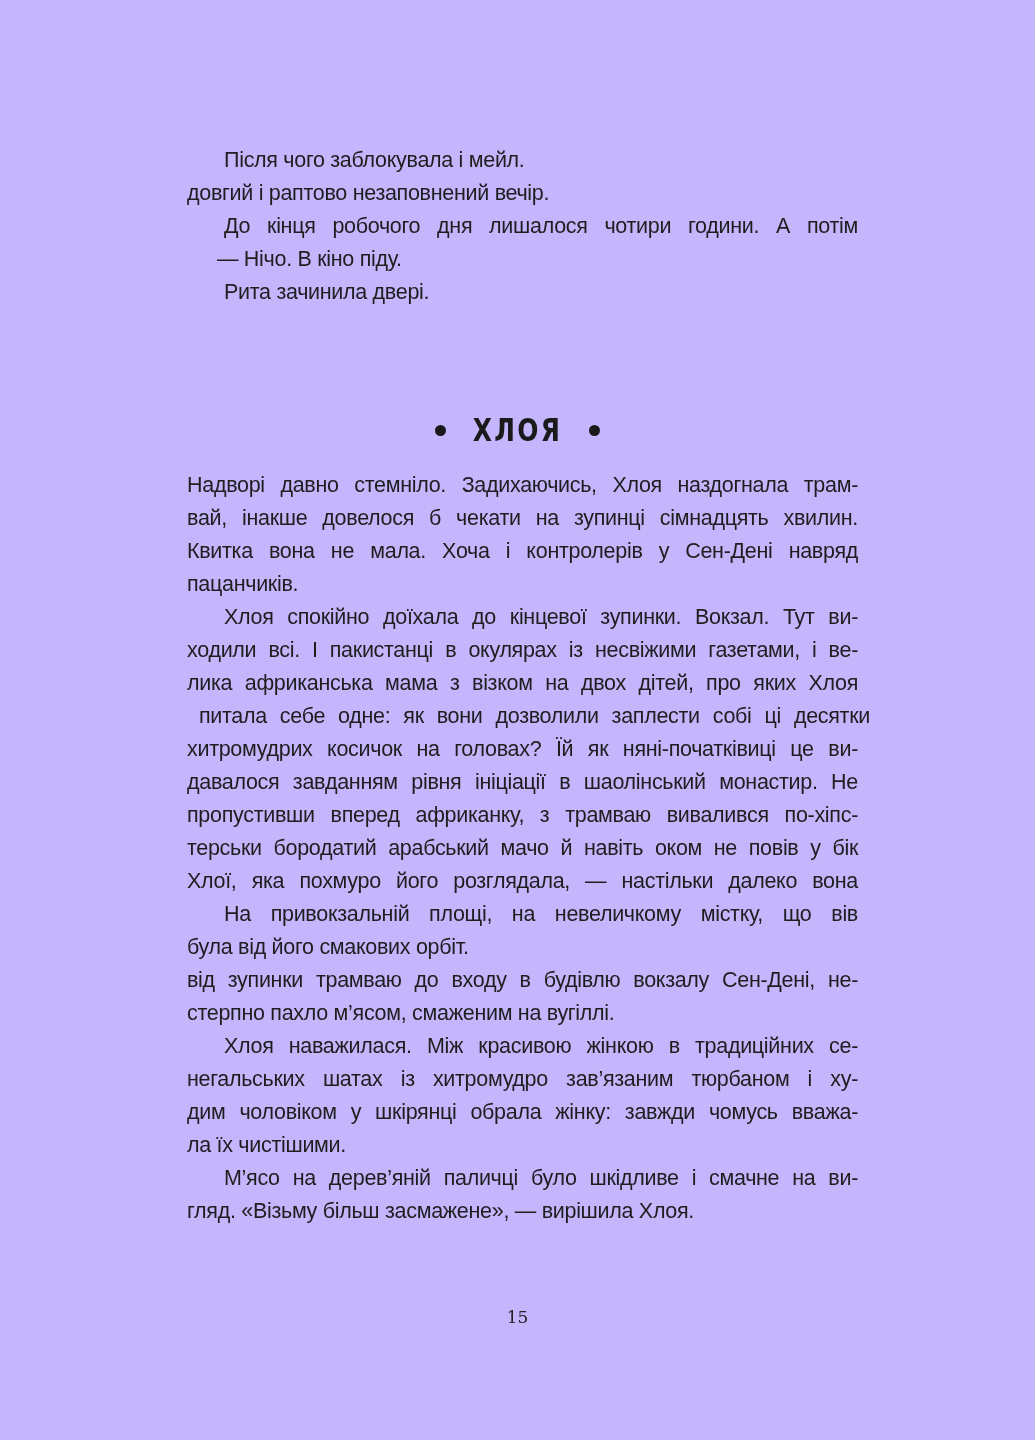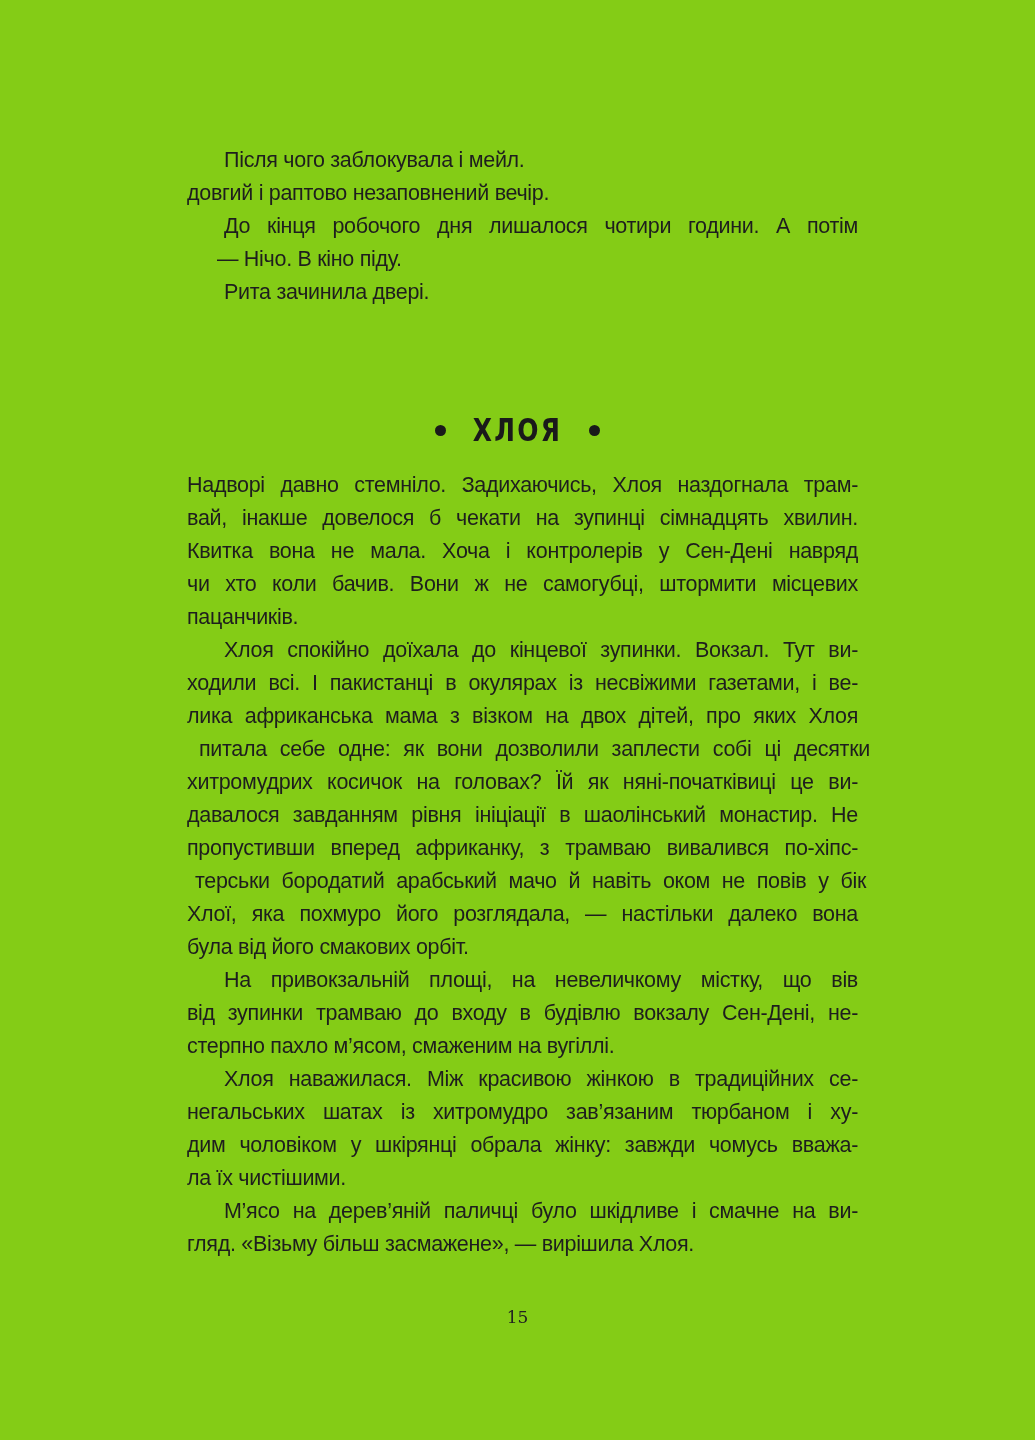--- a/index.html
+++ b/index.html
@@ -1,18 +1,18 @@
 <!DOCTYPE html>
 <html><head>
   <meta charset="utf-8">
   <style>
     html, body { margin: 0; padding: 0; background: #ffffff; }
     body { width: 1035px; height: 1440px; position: relative; overflow: hidden;
            font-family: "Liberation Serif", serif; color: #1e1e1e; }
-    .page { position: absolute; left: 0; top: 0; width: 1035px; height: 1440px; background: #84cc16; }
+    .page { position: absolute; left: 0; top: 0; width: 1035px; height: 1440px; background: #c4b5fd; }
     .block { position: absolute; left: 187px; width: 671px; }
     .line { height: 33px; line-height: 33px; font-size: 21.5px; white-space: nowrap;
             text-align: justify; text-align-last: justify; letter-spacing: -0.3px;
             font-family: "Liberation Sans Narrow", "Liberation Sans", sans-serif; transform-origin: left center; }
     .line.last { text-align-last: left; }
     .line.indent { padding-left: 37px; }
     .heading { position: absolute; left: 0; width: 1035px; top: 408px; height: 44px;
                text-align: center; font-family: "DejaVu Sans", sans-serif; font-weight: bold;
                font-size: 32px; letter-spacing: 3px; color: #1a1a1a; line-height: 44px; }
     .heading .dot { display: inline-block; width: 11px; height: 11px; border-radius: 50%;
@@ -36,33 +36,32 @@
   </div>
 
   <div class="heading">
     <span class="dot"></span><span class="title">ХЛОЯ</span><span class="dot"></span>
   </div>
 
   <div class="block" style="top:469px;">
     <div class="line"><span style="display: inline-block; width: auto; white-space: nowrap; word-spacing: 9.93229px;">Надворі давно стемніло. Задихаючись, Хлоя наздогнала трам-</span></div>
     <div class="line"><span style="display: inline-block; width: auto; white-space: nowrap; word-spacing: 9.33984px;">вай, інакше довелося б чекати на зупинці сімнадцять хвилин.</span></div>
     <div class="line"><span style="display: inline-block; width: auto; white-space: nowrap; word-spacing: 10.4601px;">Квитка вона не мала. Хоча і контролерів у Сен-Дені навряд</span></div>
-    <div class="line"><span style="display: inline-block; width: auto; white-space: nowrap; word-spacing: 9.94097px;">чи хто коли бачив. Вони ж не самогубці, штормити місцевих</span></div>
     <div class="line last"><span style="display: inline-block; width: auto; white-space: nowrap;">пацанчиків.</span></div>
     <div class="line indent"><span style="display: inline-block; width: auto; white-space: nowrap; word-spacing: 8.08594px;">Хлоя спокійно доїхала до кінцевої зупинки. Вокзал. Тут ви-</span></div>
     <div class="line"><span style="display: inline-block; width: auto; white-space: nowrap; word-spacing: 6.43125px;">ходили всі. І пакистанці в окулярах із несвіжими газетами, і ве-</span></div>
     <div class="line"><span style="display: inline-block; width: auto; white-space: nowrap; word-spacing: 6.87031px;">лика африканська мама з візком на двох дітей, про яких Хлоя</span></div>
     <div class="line"><span style="display: inline-block; width: auto; white-space: nowrap; word-spacing: 7.26215px; margin-left: 12px;">питала себе одне: як вони дозволили заплести собі ці десятки</span></div>
     <div class="line"><span style="display: inline-block; width: auto; white-space: nowrap; word-spacing: 8.88867px;">хитромудрих косичок на головах? Їй як няні-початківиці це ви-</span></div>
     <div class="line"><span style="display: inline-block; width: auto; white-space: nowrap; word-spacing: 7.79241px;">давалося завданням рівня ініціації в шаолінський монастир. Не</span></div>
     <div class="line"><span style="display: inline-block; width: auto; white-space: nowrap; word-spacing: 10.1354px;">пропустивши вперед африканку, з трамваю вивалився по-хіпс-</span></div>
-    <div class="line"><span style="display: inline-block; width: auto; white-space: nowrap; word-spacing: 6.05781px; margin-left: 8px;">терськи бородатий арабський мачо й навіть оком не повів у бік</span></div>
+    <div class="line"><span style="display: inline-block; width: auto; white-space: nowrap; word-spacing: 6.05781px;">терськи бородатий арабський мачо й навіть оком не повів у бік</span></div>
     <div class="line"><span style="display: inline-block; width: auto; white-space: nowrap; word-spacing: 9.4668px;">Хлої, яка похмуро його розглядала, — настільки далеко вона</span></div>
+    <div class="line indent"><span style="display: inline-block; width: auto; white-space: nowrap; word-spacing: 14.0759px;">На привокзальній площі, на невеличкому містку, що вів</span></div>
     <div class="line last"><span style="display: inline-block; width: auto; white-space: nowrap;">була від його смакових орбіт.</span></div>
-    <div class="line indent"><span style="display: inline-block; width: auto; white-space: nowrap; word-spacing: 14.0759px;">На привокзальній площі, на невеличкому містку, що вів</span></div>
     <div class="line"><span style="display: inline-block; width: auto; white-space: nowrap; word-spacing: 7.26562px;">від зупинки трамваю до входу в будівлю вокзалу Сен-Дені, не-</span></div>
     <div class="line last"><span style="display: inline-block; width: auto; white-space: nowrap;">стерпно пахло м’ясом, смаженим на вугіллі.</span></div>
     <div class="line indent"><span style="display: inline-block; width: auto; white-space: nowrap; word-spacing: 9.55804px;">Хлоя наважилася. Між красивою жінкою в традиційних се-</span></div>
     <div class="line"><span style="display: inline-block; width: auto; white-space: nowrap; word-spacing: 12.5201px;">негальських шатах із хитромудро зав’язаним тюрбаном і ху-</span></div>
     <div class="line"><span style="display: inline-block; width: auto; white-space: nowrap; word-spacing: 8.29102px;">дим чоловіком у шкірянці обрала жінку: завжди чомусь вважа-</span></div>
     <div class="line last"><span style="display: inline-block; width: auto; white-space: nowrap;">ла їх чистішими.</span></div>
     <div class="line indent"><span style="display: inline-block; width: auto; white-space: nowrap; word-spacing: 7.2309px;">М’ясо на дерев’яній паличці було шкідливе і смачне на ви-</span></div>
     <div class="line last"><span style="display: inline-block; width: auto; white-space: nowrap;">гляд. «Візьму більш засмажене», — вирішила Хлоя.</span></div>
   </div>
 

